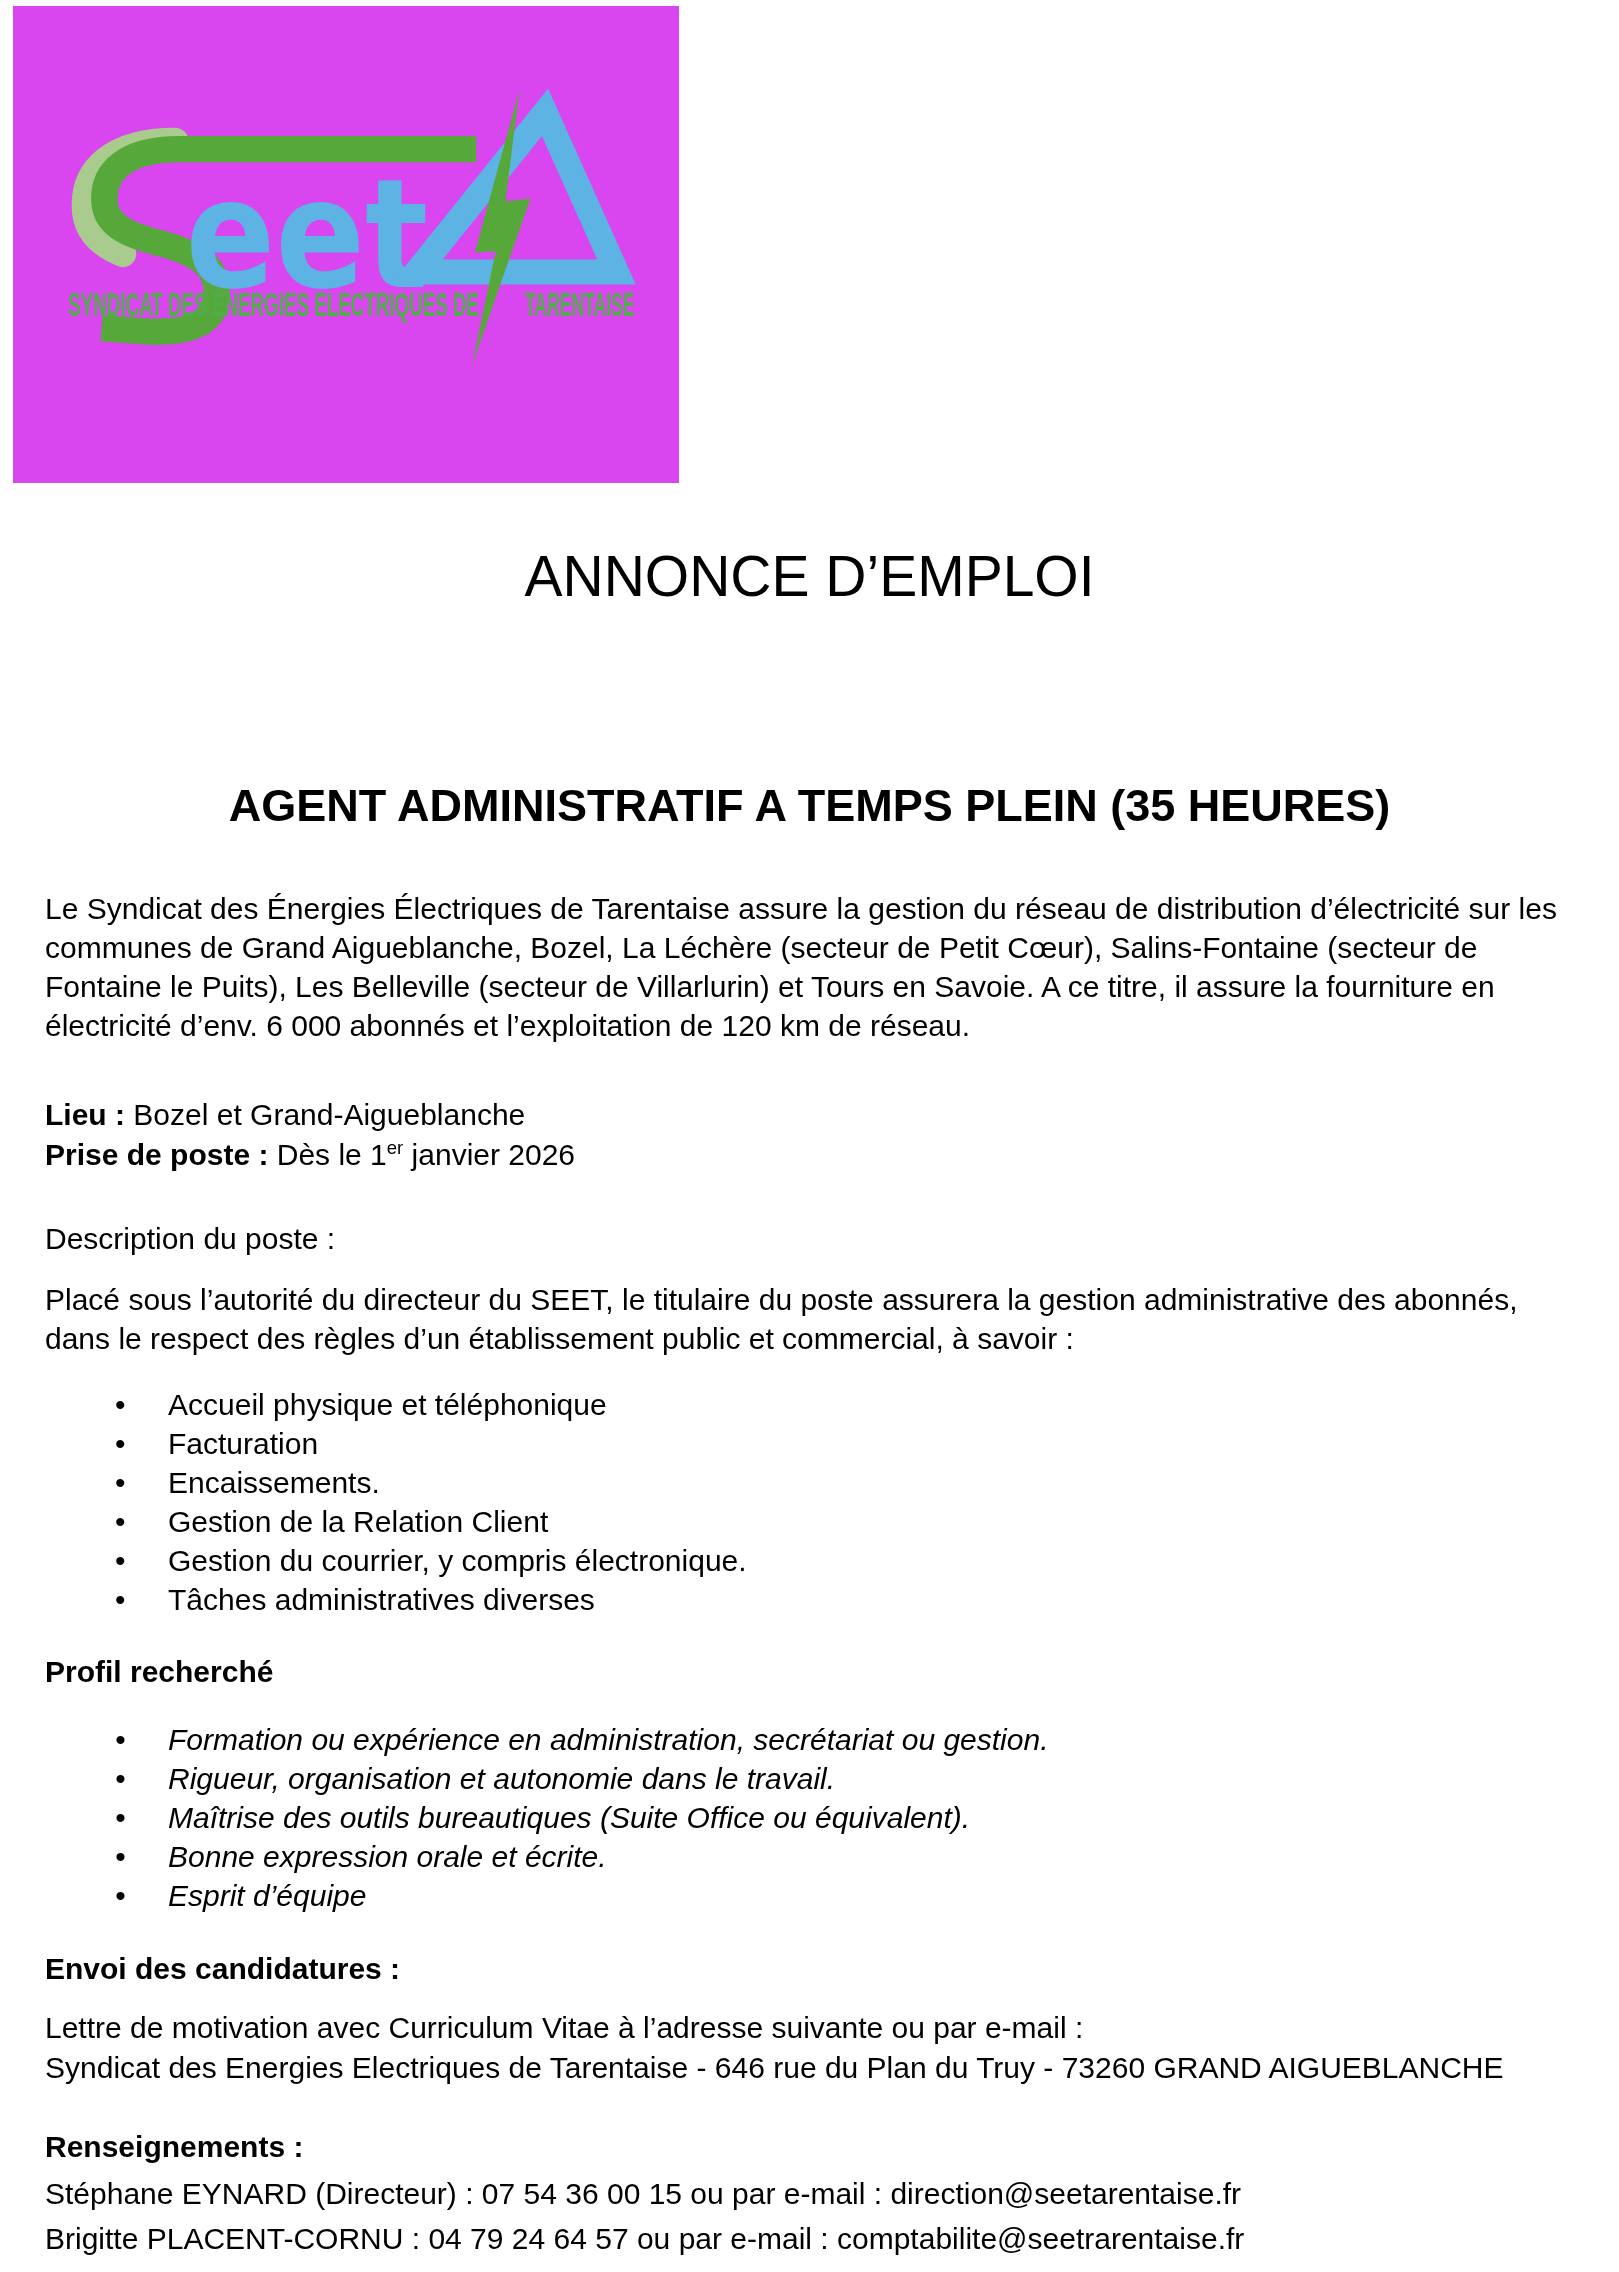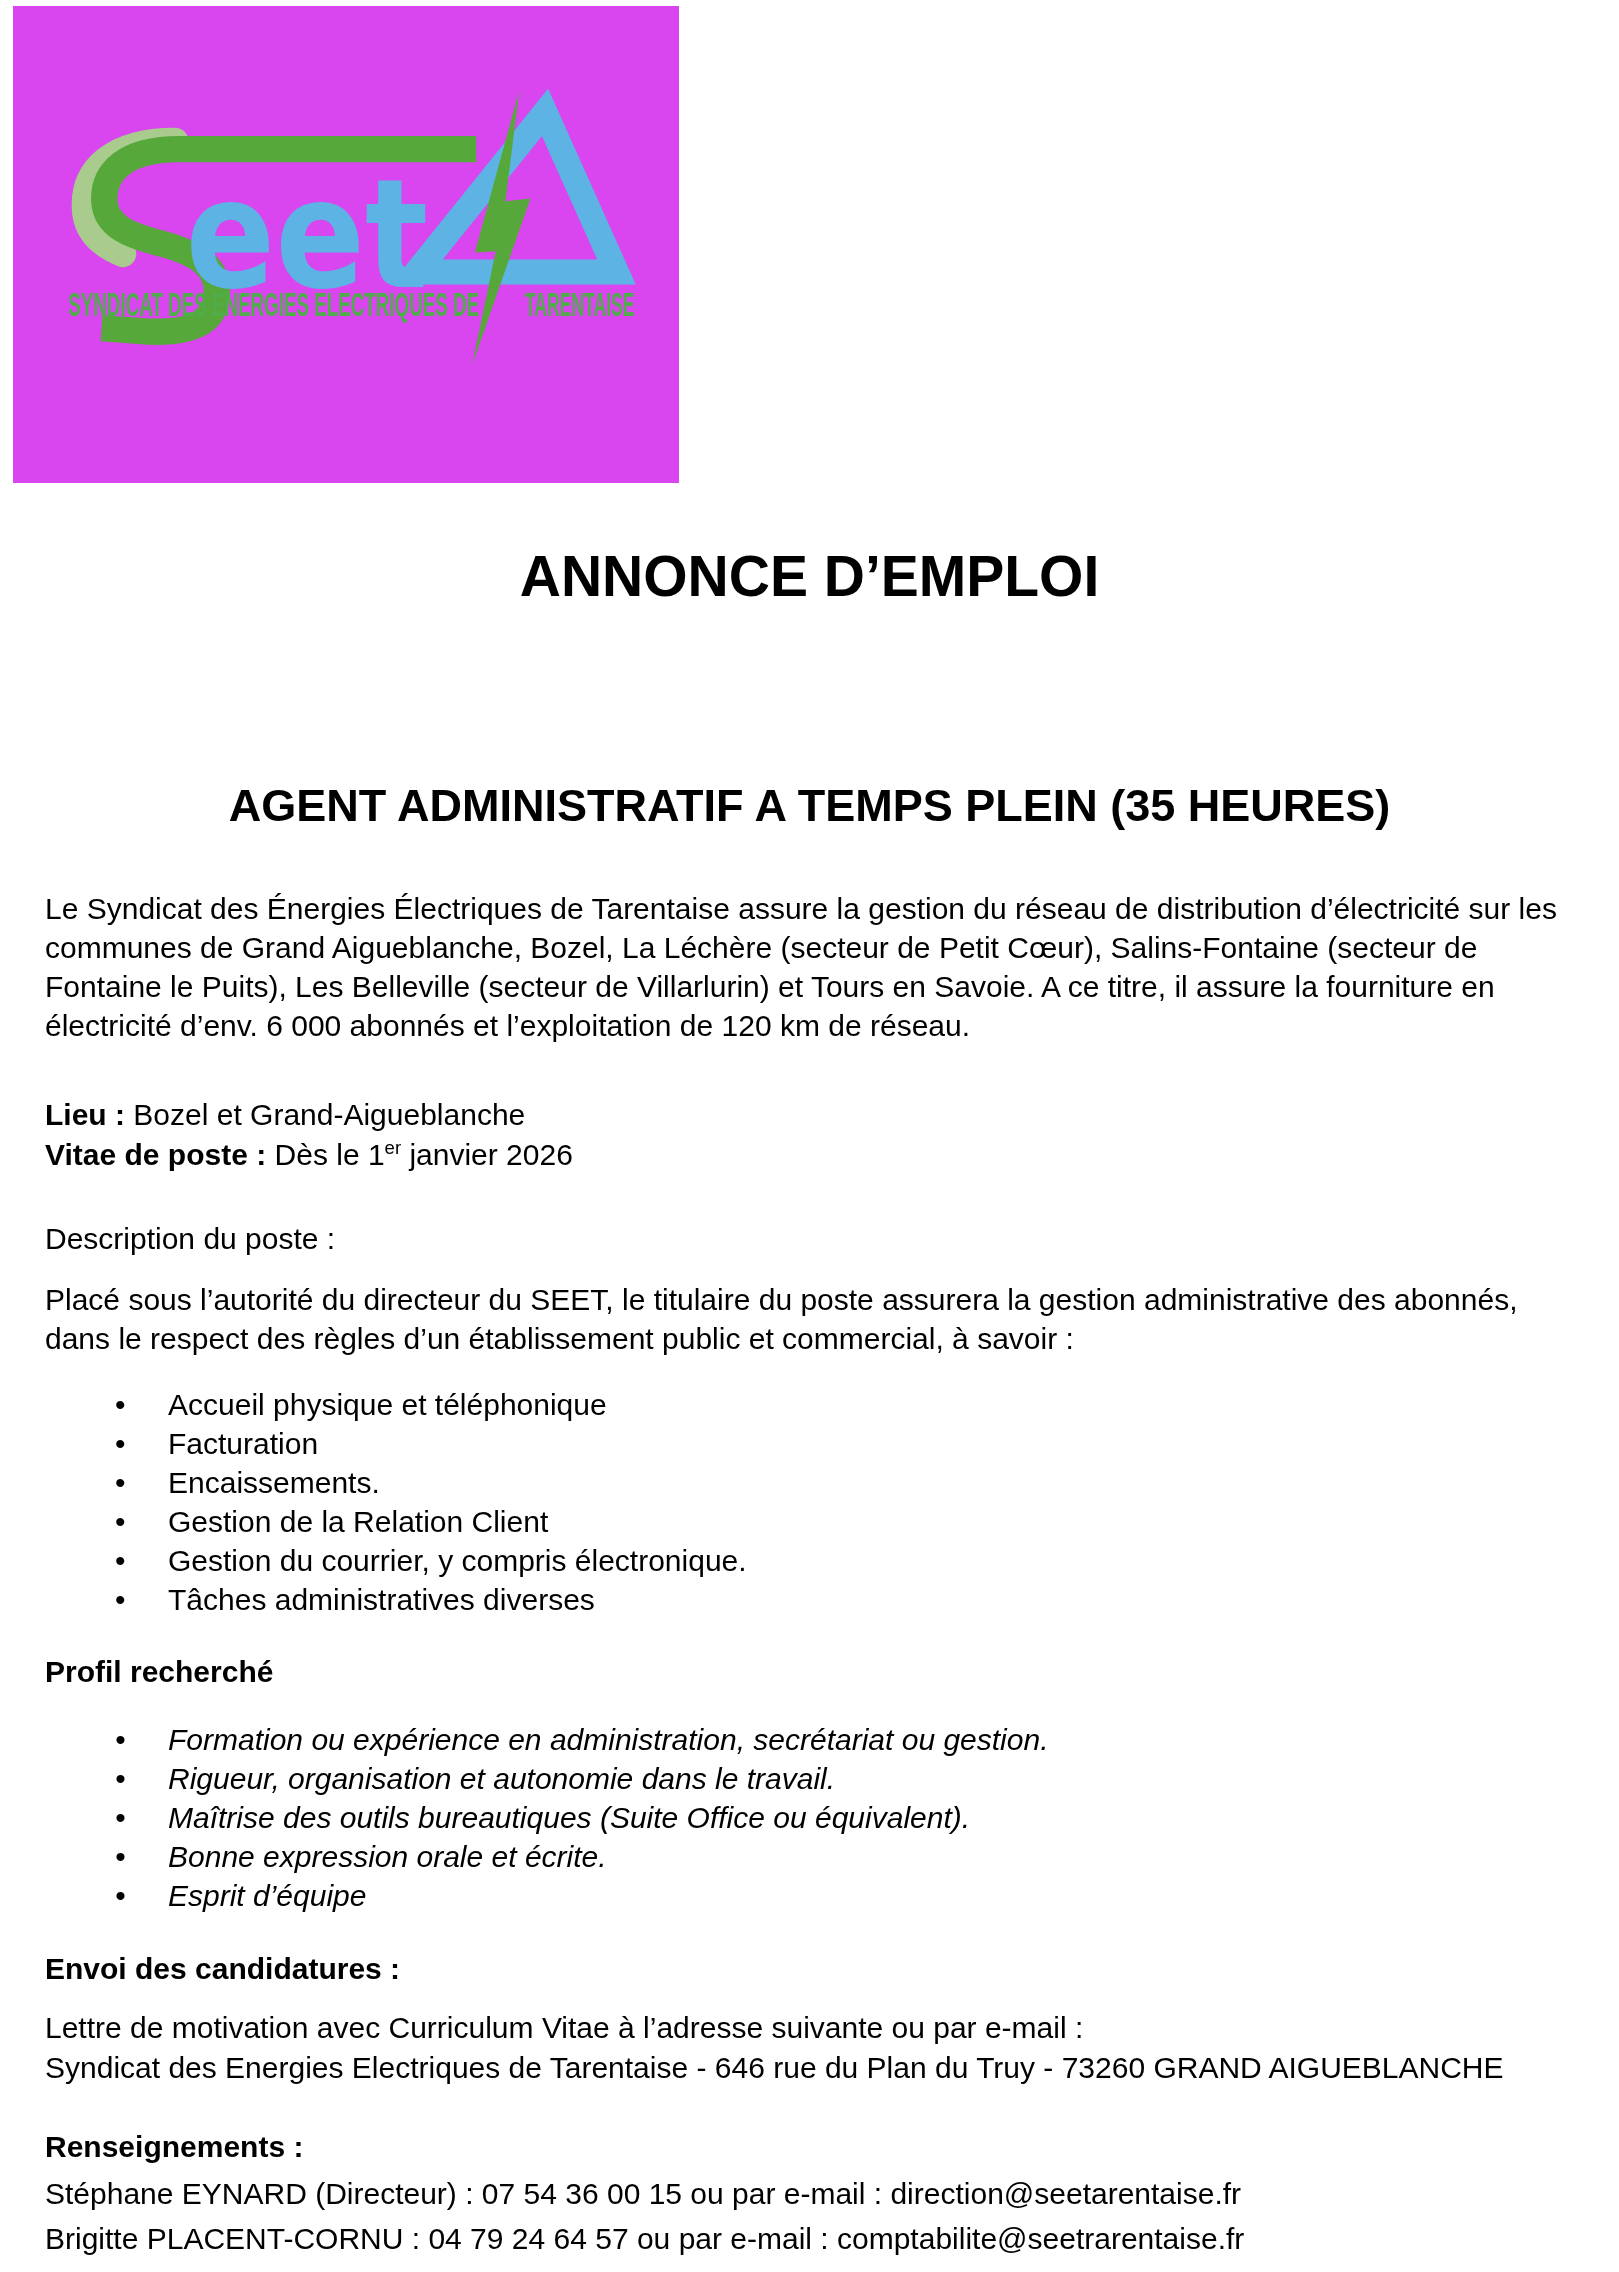--- a/index.html
+++ b/index.html
@@ -18,21 +18,21 @@
     width: 666px; height: 477px;
     background: #d946ef;
   }
   .logo-svg { position: absolute; left: 30px; top: 80px; }
 
   
   .abs { position: absolute; left: 45px; right: 45px; }
   .center { text-align: center; }
 
   .doc-title {
-    top: 543px; font-size: 57px; font-weight: bold; letter-spacing: 0px;
+    top: 543px; font-size: 57px; font-weight: normal; letter-spacing: 0px;
   }
   .doc-subtitle {
     top: 780px; font-size: 45px; font-weight: bold;
   }
   .body-text { font-size: 30px; line-height: 39px; }
   .intro { top: 889px; }
   .info-lines { top: 1095px; line-height: 40px; }
   .bold { font-weight: bold; }
   sup { font-size: 18.5px; line-height: 0; }
 
@@ -83,21 +83,21 @@
   <div class="abs center doc-subtitle">AGENT ADMINISTRATIF A TEMPS PLEIN (35 HEURES)</div>
 
   <div class="abs body-text intro">Le Syndicat des Énergies Électriques de Tarentaise assure la gestion du réseau de distribution d’électricité sur les communes de Grand Aigueblanche, Bozel, La Léchère (secteur de Petit Cœur), Salins-Fontaine (secteur de Fontaine le Puits), Les Belleville (secteur de Villarlurin) et Tours en Savoie. A ce titre, il assure la fourniture en électricité d’env. 6 000 abonnés et l’exploitation de 120 km de réseau.</div>
 
   <div class="abs body-text info-lines">
     <div>
       <span class="bold">Lieu :</span>
       <span>Bozel et Grand-Aigueblanche</span>
     </div>
     <div>
-      <span class="bold">Vitae de poste :</span>
+      <span class="bold">Prise de poste :</span>
       <span>Dès le 1</span><sup>er</sup>
       <span>janvier 2026</span>
     </div>
   </div>
 
   <div class="abs body-text desc-heading">Description du poste :</div>
   <div class="abs body-text desc-intro">Placé sous l’autorité du directeur du SEET, le titulaire du poste assurera la gestion administrative des abonnés, dans le respect des règles d’un établissement public et commercial, à savoir :</div>
 
   <ul class="abs bullets bullets-1">
     <li><span>Accueil physique et téléphonique</span></li>

